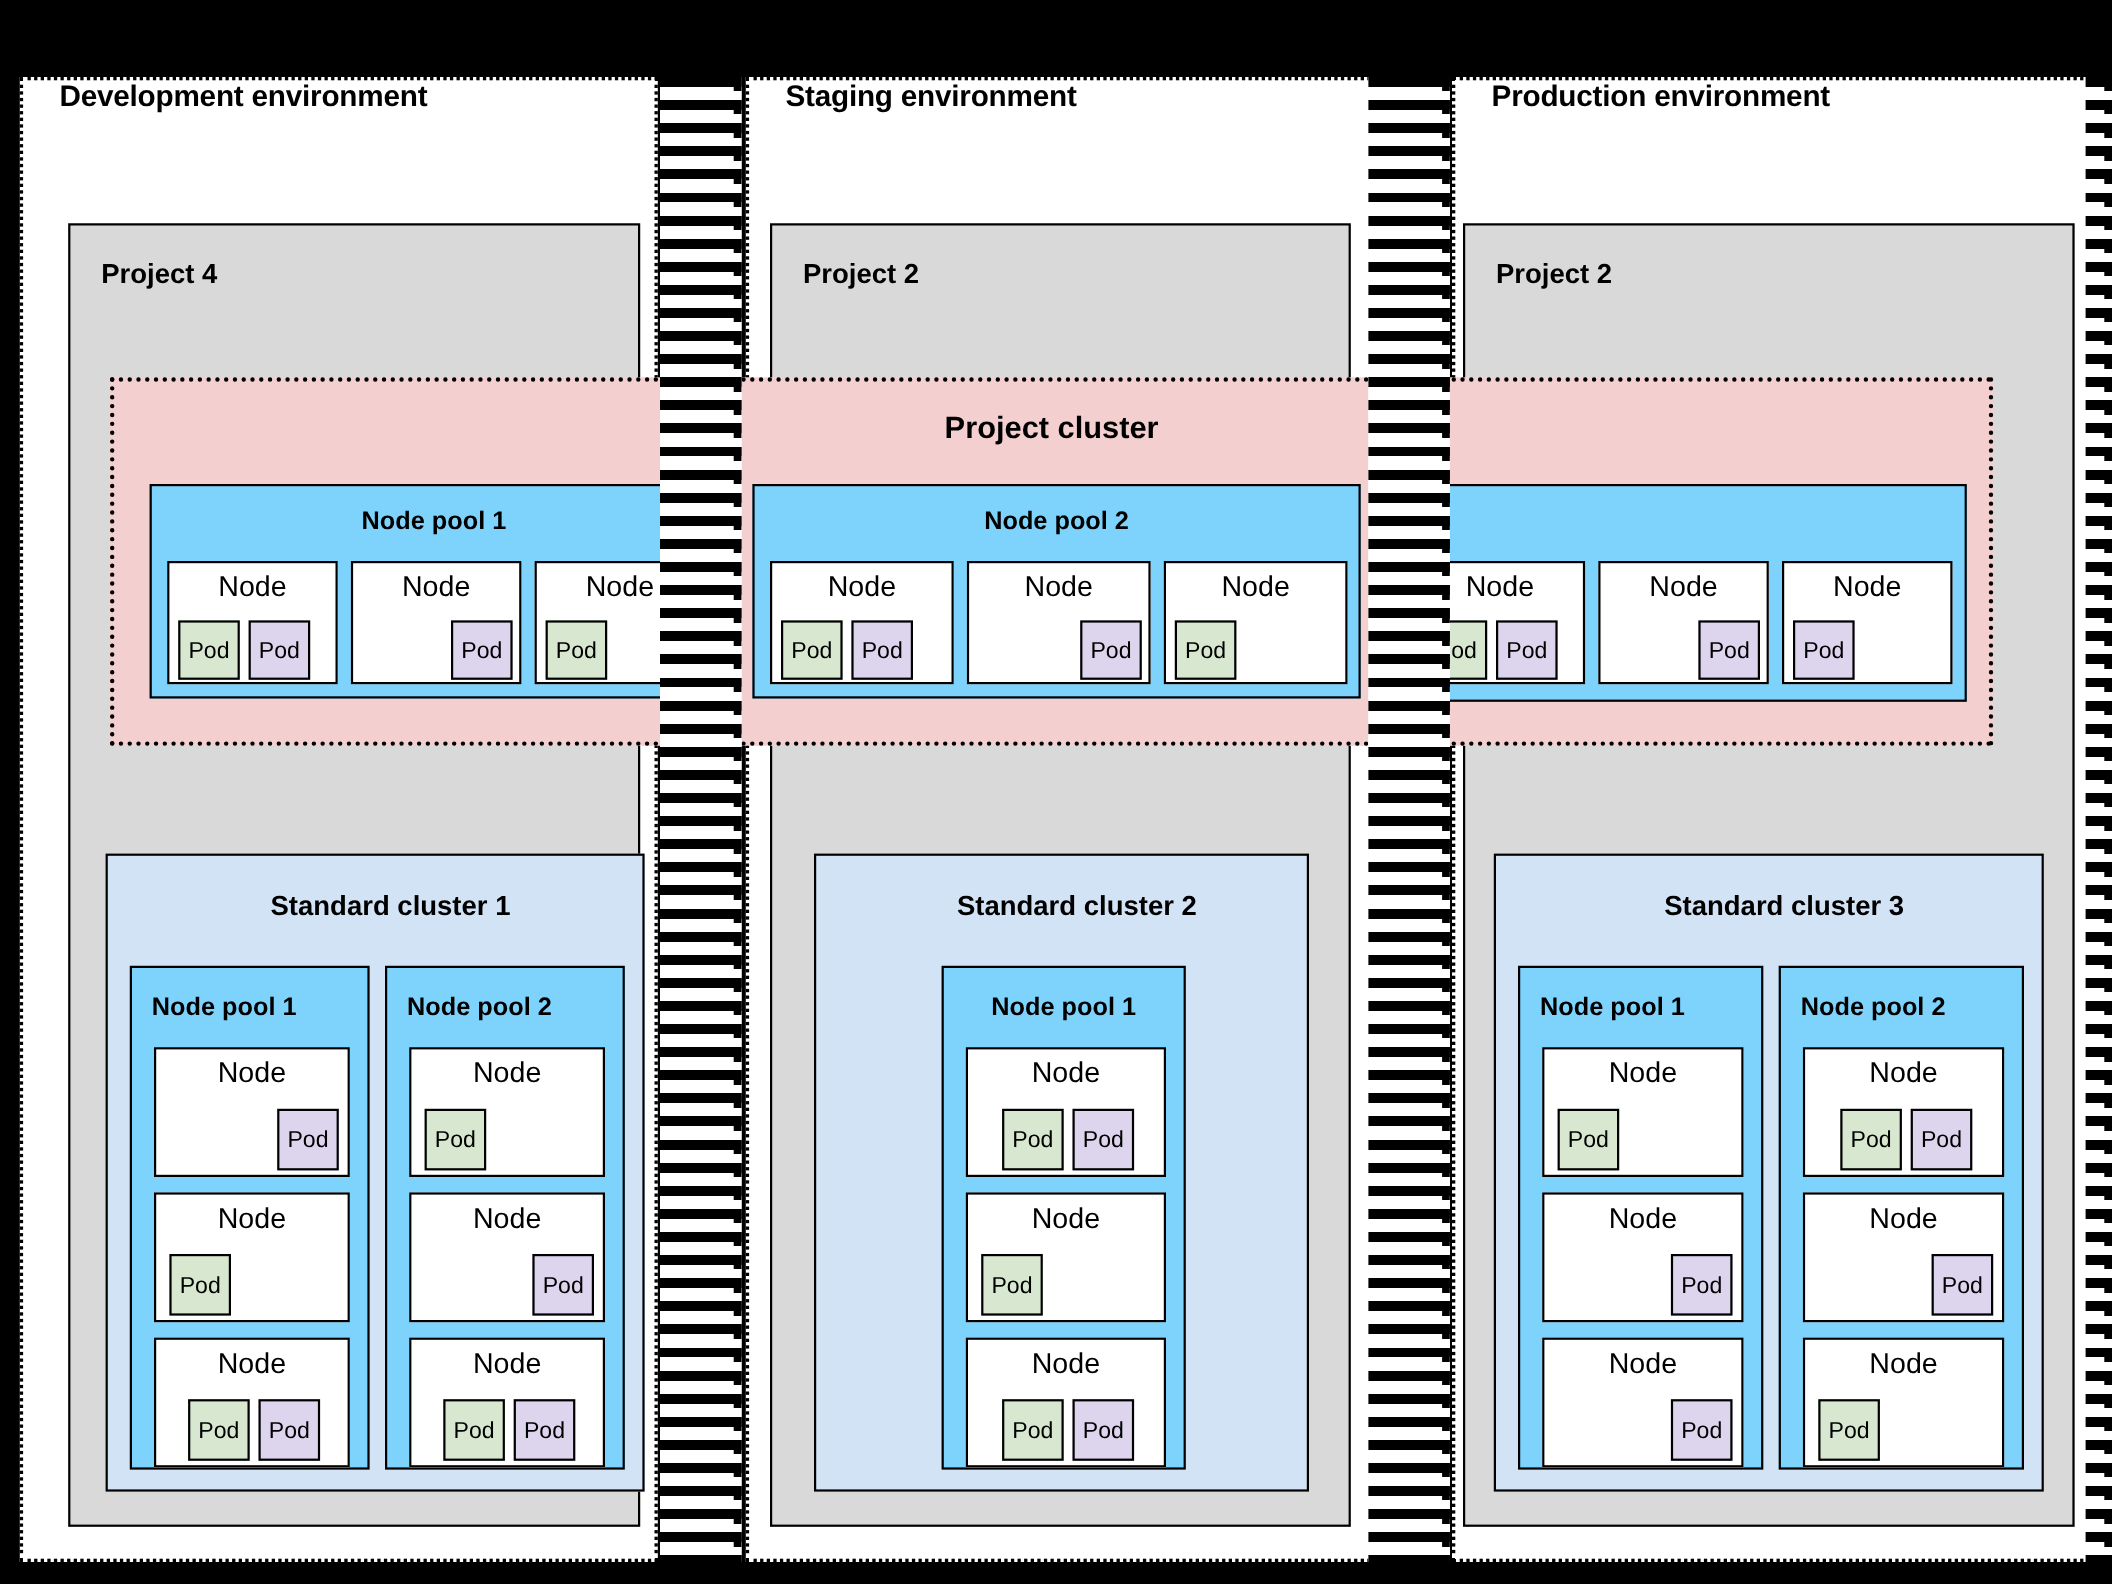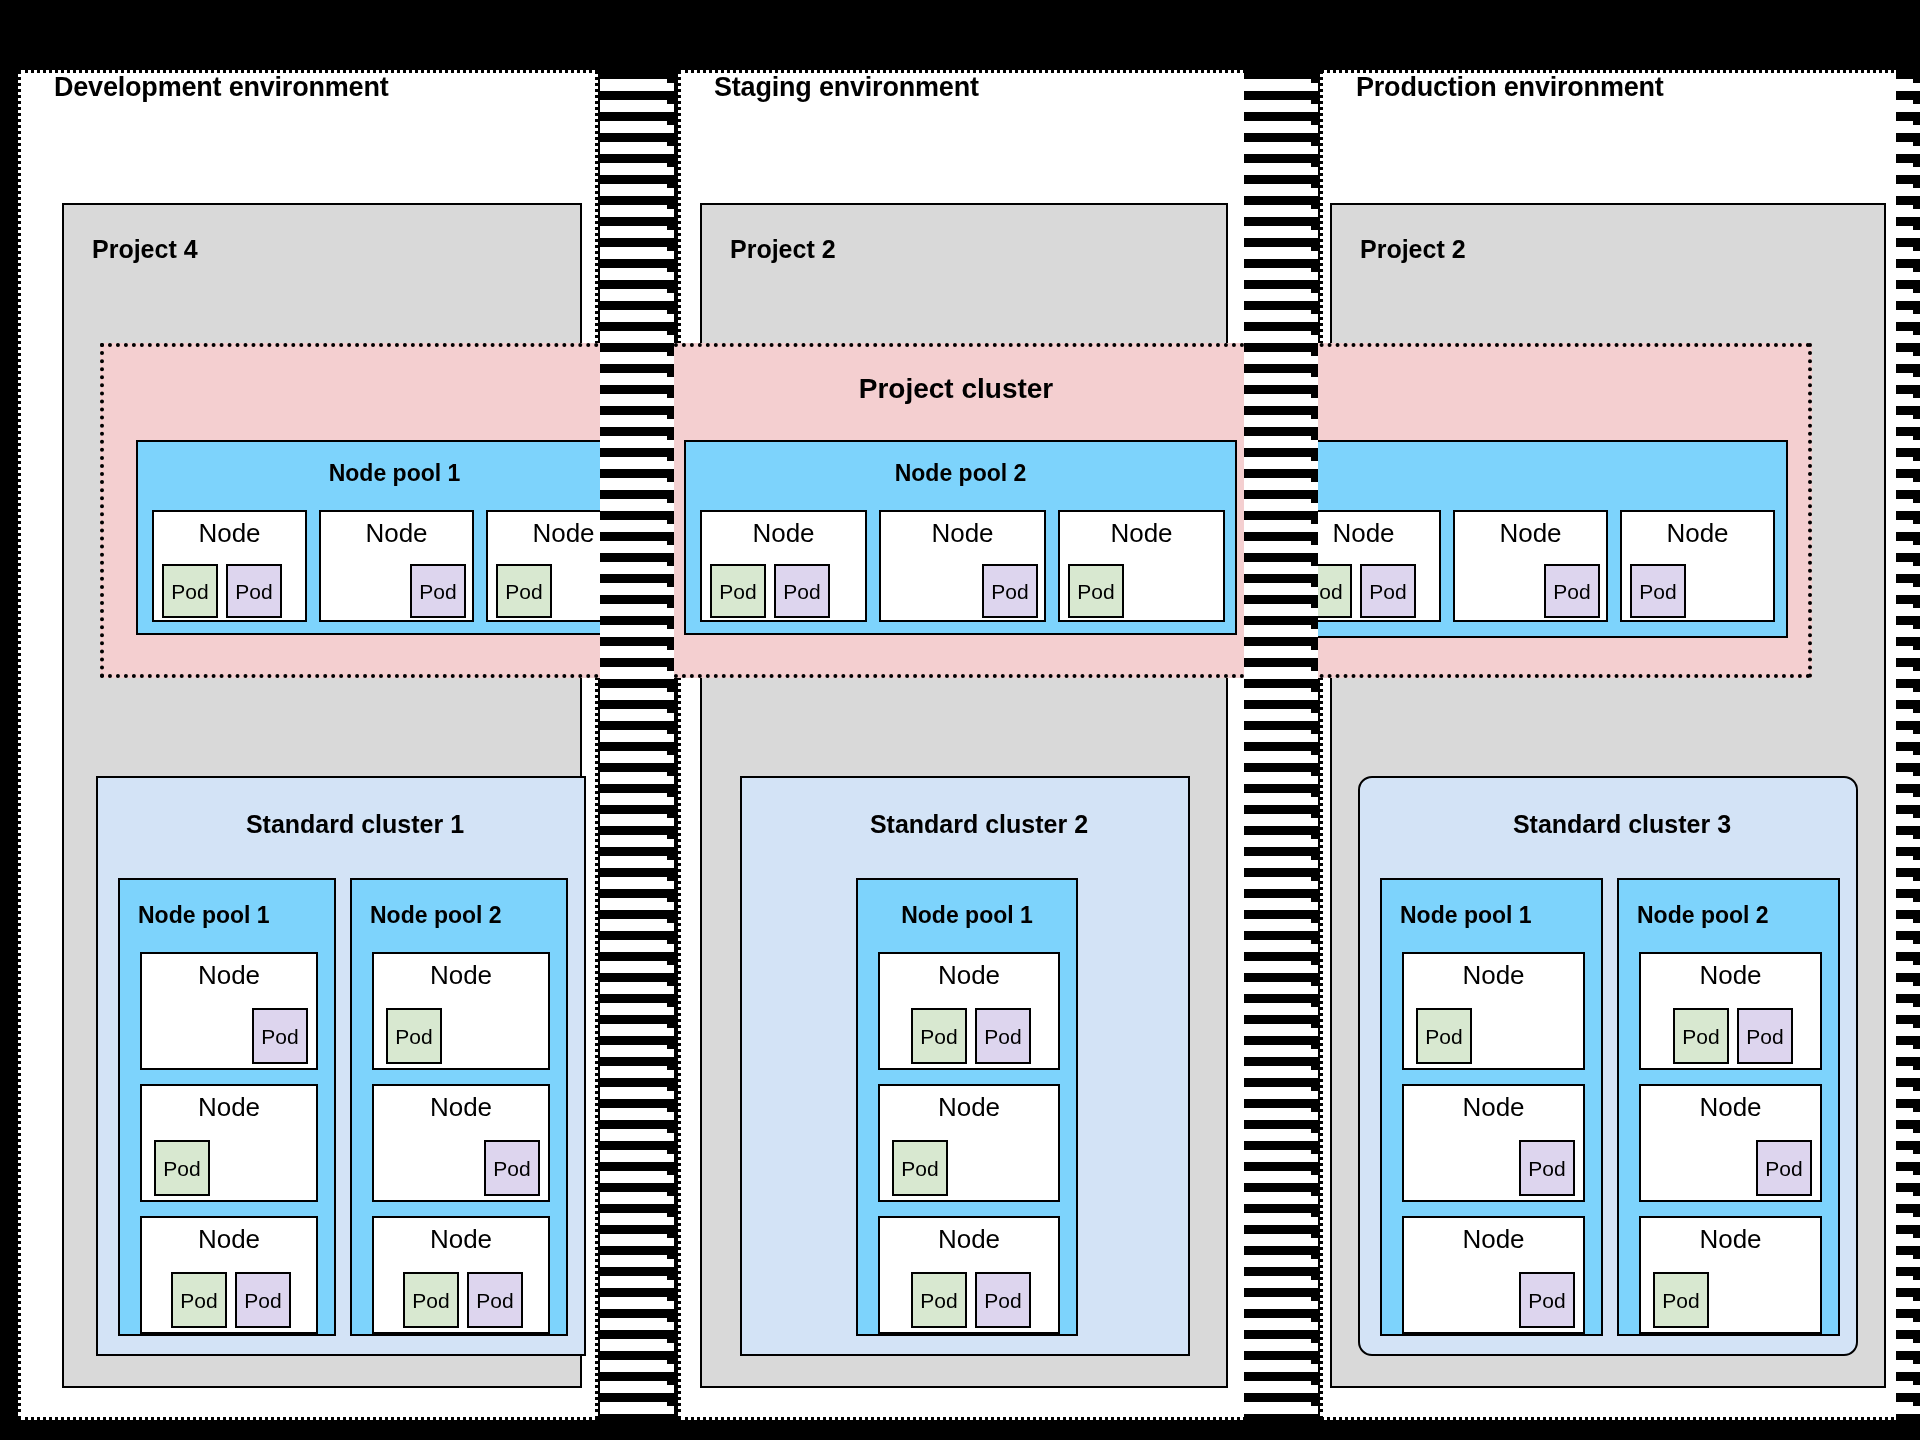--- a/index.html
+++ b/index.html
@@ -283,21 +283,21 @@
           <div class="node-title">Node</div>
           <div class="pod green" style="left: 12px; top: 54px; width: 56px; height: 56px;">Pod</div>
         </div>
         <div class="node" style="left: 20px; top: 336px; width: 182px; height: 118px;">
           <div class="node-title">Node</div>
           <div class="pod green" style="left: 31px; top: 54px; width: 56px; height: 56px;">Pod</div>
           <div class="pod purple" style="left: 95px; top: 54px; width: 56px; height: 56px;">Pod</div>
         </div>
       </div>
     </div>
-    <div class="std-cluster" style="left: 1358px; top: 748px; width: 500px; height: 580px; border-radius: 14px;">
+    <div class="std-cluster" style="left: 1358px; top: 748px; width: 500px; height: 580px;">
       <div class="cluster-title">Standard cluster 3</div>
       <div class="nodepool leftlab" style="left: 20px; top: 100px; width: 223px; height: 458px;">
         <div class="nodepool-title">Node pool 1</div>
         <div class="node" style="left: 20px; top: 72px; width: 183px; height: 118px;">
           <div class="node-title">Node</div>
           <div class="pod green" style="left: 12px; top: 54px; width: 56px; height: 56px;">Pod</div>
         </div>
         <div class="node" style="left: 20px; top: 204px; width: 183px; height: 118px;">
           <div class="node-title">Node</div>
           <div class="pod purple" style="left: 115px; top: 54px; width: 56px; height: 56px;">Pod</div>

